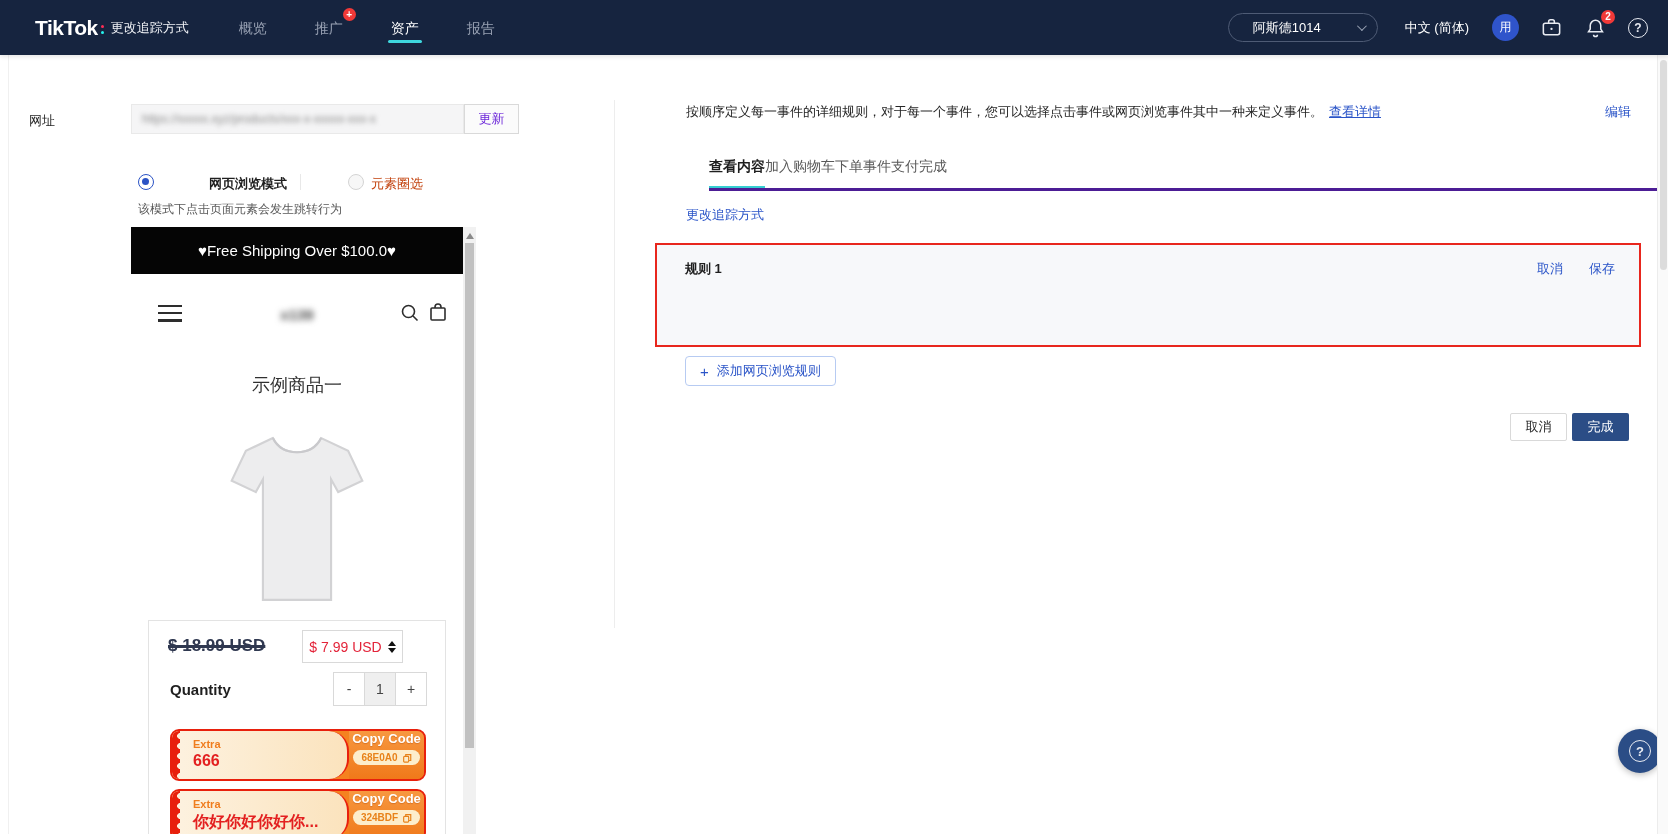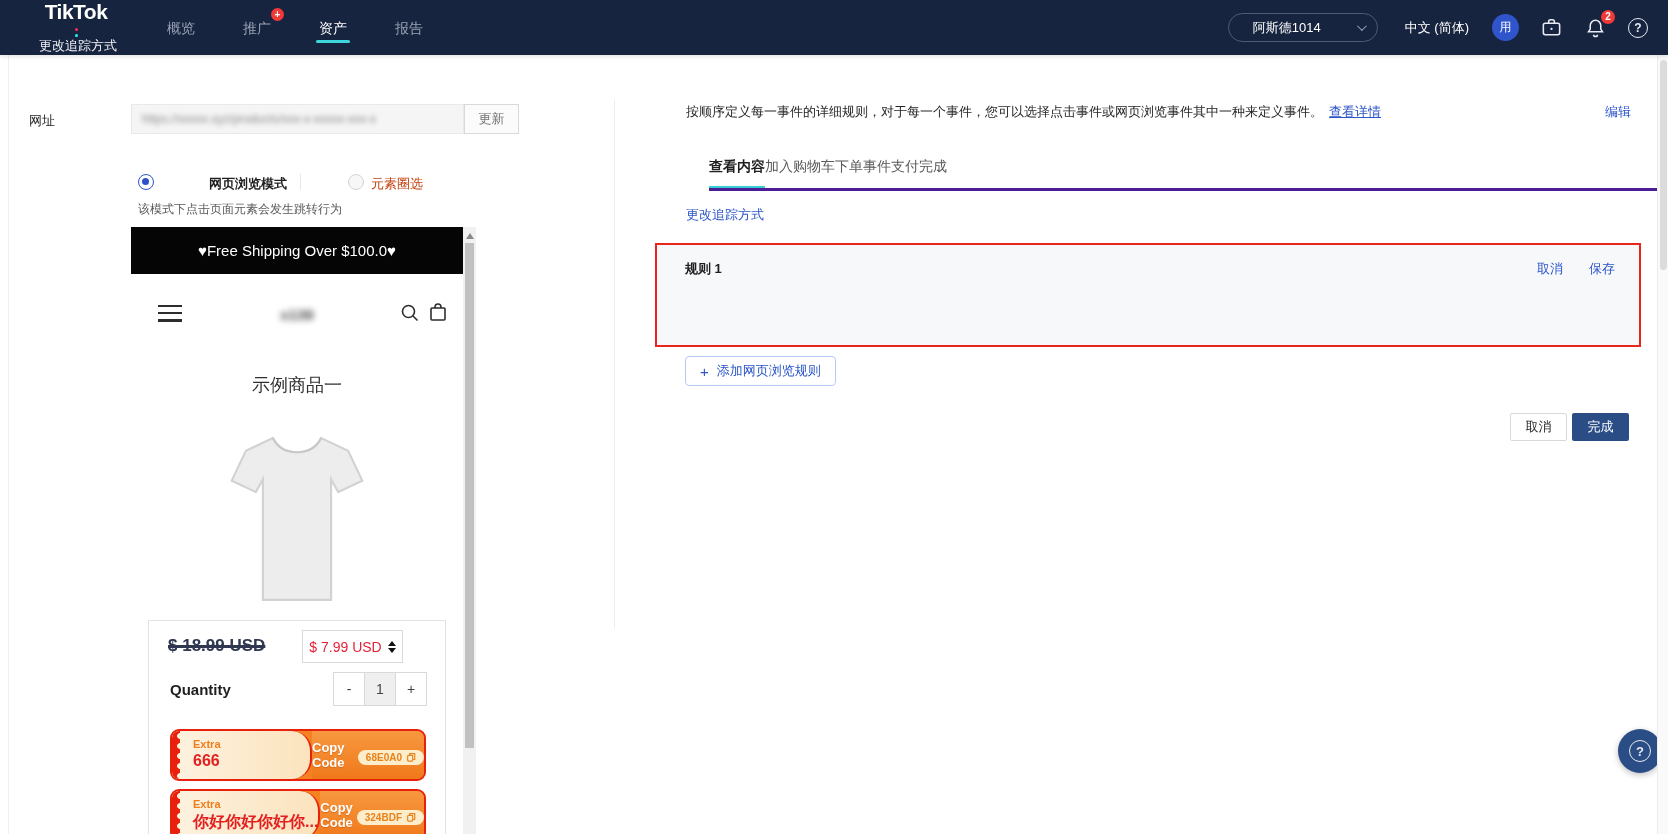--- a/index.html
+++ b/index.html
@@ -4,21 +4,21 @@
 <style>
   * { margin:0; padding:0; box-sizing:border-box; }
   html,body { width:1668px; height:834px; overflow:hidden; background:#fff;
     font-family:"Liberation Sans", sans-serif; }
   .abs { position:absolute; }
 
   
   .navbar { position:absolute; top:0; left:0; width:1668px; height:55px;
     background:#16243f; display:flex; align-items:center; color:#fff;
     box-shadow:0 2px 4px rgba(0,0,0,.10); z-index:50; }
-  .logo { margin-left:35px; display:flex; align-items:center;flex-direction:column; }
+  .logo { margin-left:35px; display:flex; align-items:center; }
   .brand { font-size:21px; font-weight:800; letter-spacing:-.5px; }
   .colon { display:flex; flex-direction:column; gap:3px; margin:4px 3px 0 3px; }
   .colon i { width:3px; height:3px; border-radius:50%; display:block; }
   .colon i:first-child { background:#fe2c55; }
   .colon i:last-child { background:#25f4ee; }
   .platform { font-size:13px; margin-left:4px; color:#f0f2f6; }
   .nav { display:flex; margin-left:50px; gap:48px; }
   .nav-item { font-size:14px; color:#98a1b3; position:relative; padding:19px 0 17px;
     cursor:pointer; }
   .nav-item.active { color:#fff; }
@@ -47,21 +47,21 @@
     justify-content:center; }
 
   
   .edge-line { left:8px; top:55px; width:1px; height:779px; background:#f0f0f0; }
   .url-label { left:29px; top:112px; font-size:13px; color:#262626; }
   .url-input { left:131px; top:104px; width:333px; height:30px; background:#f5f5f6;
     border:1px solid #e9e9e9; display:flex; align-items:center; padding:0 10px;
     overflow:hidden; }
   .url-input span { font-size:12px; color:#8d8d8d; filter:blur(2.5px); white-space:nowrap; }
   .update-btn { left:464px; top:104px; width:55px; height:30px; background:#fbfbfb;
-    border:1px solid #d9d9d9; font-size:13px; color:#737373; display:flex;
+    border:1px solid #d9d9d9; font-size:13px; color:#6d28d9; display:flex;
     align-items:center; justify-content:center; cursor:pointer; }
   .radio { width:16px; height:16px; border-radius:50%; position:absolute; }
   .radio.on { border:1.5px solid #2b53c5; }
   .radio.on::after { content:""; position:absolute; left:3px; top:3px; width:7px;
     height:7px; border-radius:50%; background:#2b53c5; }
   .radio.off { border:1px solid #d4d4d4; background:#f7f7f7; }
   .radio1 { left:138px; top:174px; }
   .radio1-label { left:161px; top:175px; font-size:13px; color:#1f1f1f; font-weight:600;padding-left:48px; }
   .mode-divider { left:300px; top:174px; width:1px; height:16px; background:#e8e8e8; }
   .radio2 { left:348px; top:174px; }
@@ -109,22 +109,22 @@
     border-radius:9px; display:flex; overflow:hidden; background:#f58220; }
   .coupon-1 { top:108px; } .coupon-2 { top:168px; }
   .c-left { flex:1; background:linear-gradient(90deg,#fdf2e0,#fbe3bd); position:relative;
     padding:7px 0 0 21px; border-radius:0 20px 20px 0; border-right:2px solid #e8200c; }
   .scallop { position:absolute; left:0; top:0; bottom:0; width:8px;
     background:radial-gradient(circle at 8px 5px, #fdf0dc 2.8px, #e8200c 3px);
     background-size:8px 10px; }
   .c-tag { font-size:11px; color:#ef7d1e; font-weight:600; }
   .c-name { font-size:16px; color:#e32020; font-weight:800; margin-top:2px;
     white-space:nowrap; }
-  .c-right { width:112px; background:linear-gradient(180deg,#f79840,#f0791a); display:flex;
-    flex-direction:row; align-items:center; justify-content:center; color:#fff; }
+  .c-right { width:75px; background:linear-gradient(180deg,#f79840,#f0791a); display:flex;
+    flex-direction:column; align-items:center; color:#fff; }
   .c-copy { font-size:13px; font-weight:800; text-shadow:0 1px 1px rgba(160,60,0,.35); }
   .c-pill { margin-top:4px; background:#fdedcb; border-radius:9px; padding:2px 8px;
     color:#e8821a; font-size:10px; font-weight:800; display:flex; align-items:center;
     gap:4px; cursor:pointer; }
 
   .pv-scroll { left:463px; top:227px; width:13px; height:607px; background:#f1f1f1; }
   .pv-scroll-arrow { width:0; height:0; border-left:4px solid transparent;
     border-right:4px solid transparent; border-bottom:6px solid #8a8a8a;
     margin:6px auto 4px; }
   .pv-thumb { margin:0 2px; width:9px; height:505px; background:#c1c1c1; }

